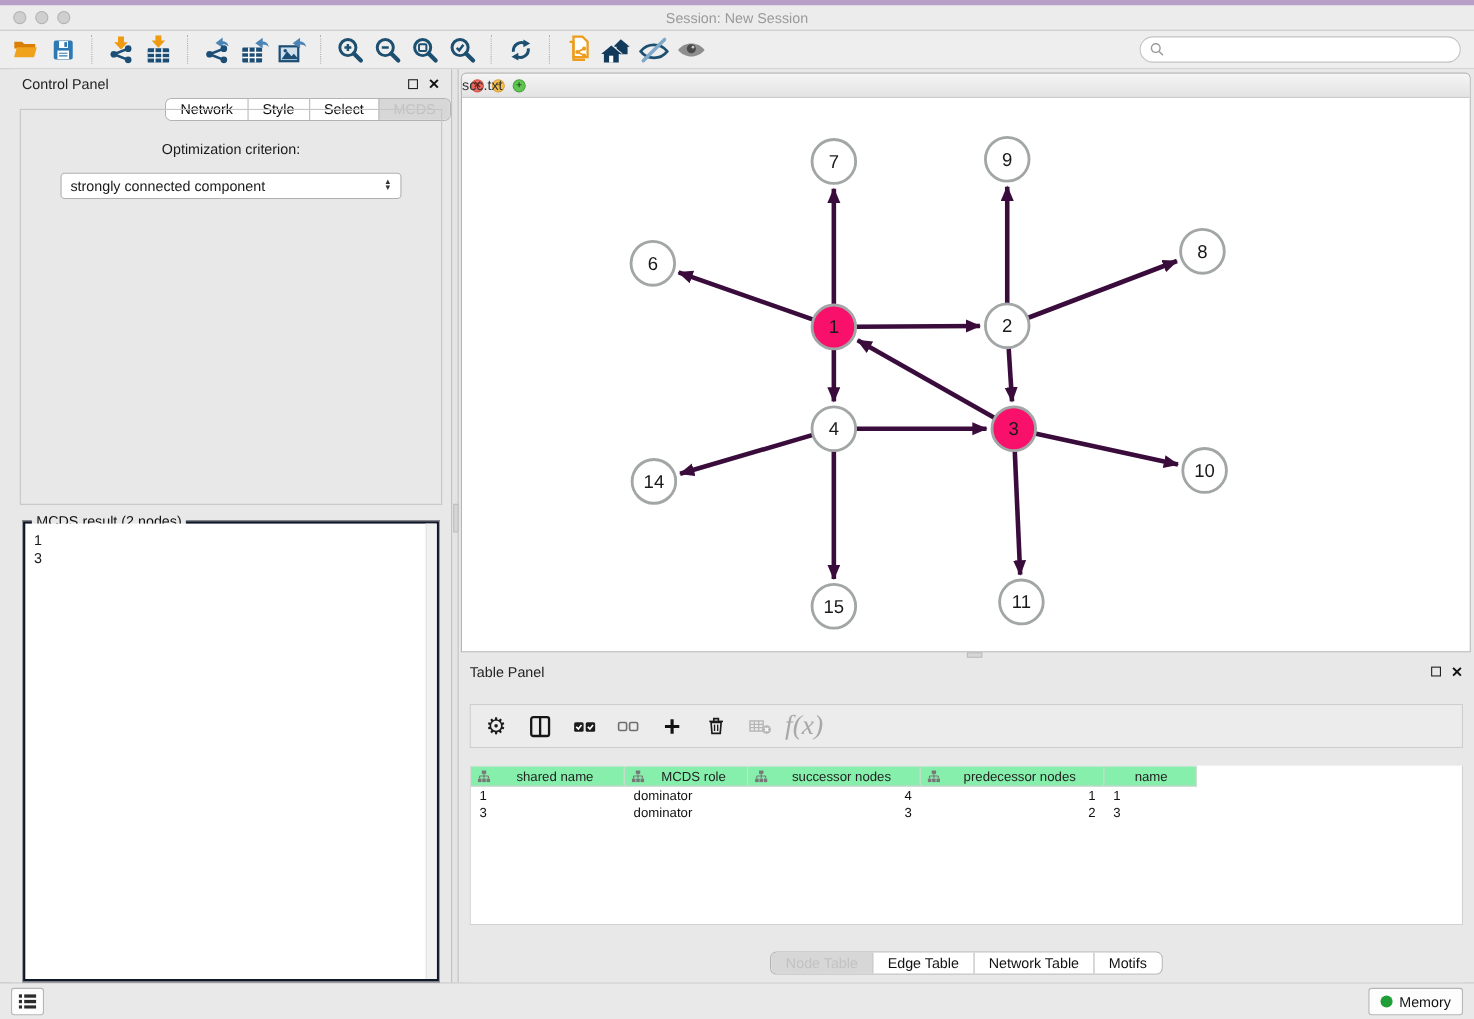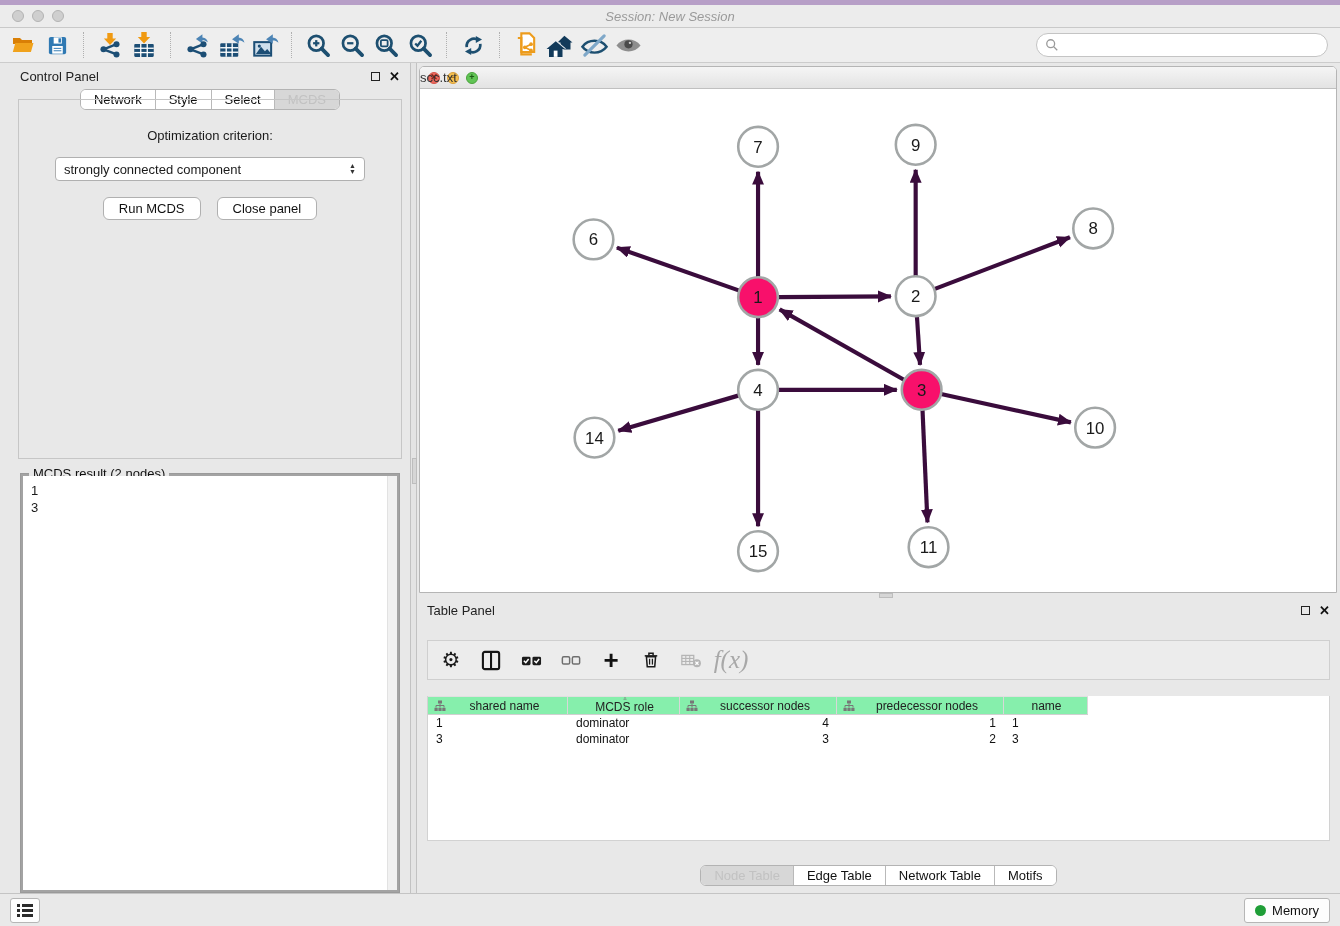--- a/index.html
+++ b/index.html
@@ -3,51 +3,51 @@
 <meta charset="utf-8">
 <style>
   * { margin:0; padding:0; box-sizing:border-box; }
   html,body { width:1340px; height:926px; overflow:hidden; }
   body { font-family:"Liberation Sans", sans-serif; background:#e8e8e8; color:#1a1a1a; position:relative; }
 
   .accent-strip { height:5px; background:#b79fc7; }
   .titlebar { height:23px; background:#ececec; border-bottom:1px solid #c9c9c9; display:flex; align-items:center; position:relative; }
   .mac-dots { display:flex; gap:8px; margin-left:12px; }
   .mac-dot { width:12px; height:12px; border-radius:50%; background:#cfcfcf; border:1px solid #b3b3b3; }
-  .title-text { position:absolute; left:0; right:0; text-align:center; color:#9a9a9a; font-size:13px;font-style:italic; }
+  .title-text { position:absolute; left:0; right:0; text-align:center; color:#9a9a9a; font-size:13px; }
 
   .toolbar { height:35px; background:#eeeeee; border-bottom:1px solid #cccccc; display:flex; align-items:center; padding:0 8px; gap:4px; }
   .tb-btn { width:30px; height:30px; display:flex; align-items:center; justify-content:center; cursor:default; }
   .tb-sep { width:1px; height:26px; border-left:1px dotted #b0b0b0; margin:0 7px; }
   .tb-spacer { flex:1; }
   .searchbox { width:292px; height:24px; background:#fff; border:1px solid #c4c4c4; border-radius:12px; display:flex; align-items:center; padding:0 8px; margin-right:4px; }
   .searchbox input { border:none; outline:none; flex:1; font-size:12px; background:transparent; margin-left:5px; }
 
   .main { display:flex; height:830px;padding-left:10px; }
 
   
   .control-panel { width:400px; background:#e8e8e8; display:flex; flex-direction:column; }
   .cp-header { height:26px; display:flex; align-items:center; padding:0 10px; }
   .cp-title { font-size:13px; color:#222; }
   .win-icons { margin-left:auto; display:flex; align-items:center; gap:9px; }
   .float-icon { width:9px; height:9px; border:1.6px solid #222; display:inline-block; }
   .close-icon { font-size:13px; font-weight:bold; color:#111; line-height:1; }
-  .tabrow { display:flex; justify-content:center; }
+  .tabrow { display:flex; justify-content:flex-end; }
   .tabgroup { display:flex; border:1px solid #b3b3b3; border-radius:6px; overflow:hidden; background:#fff; }
   .ui-tab { padding:2px 13px; font-size:13px; background:#fff; color:#111; border-left:1px solid #b9b9b9; white-space:nowrap; }
   .ui-tab:first-child { border-left:none; }
   .ui-tab.sel { background:#d7d7d7; color:#c2c2c2; }
   .cp-body { margin:-11px 8px 0 8px; border:1px solid #c6c6c6; height:360px; padding-top:28px; }
   .opt-label { text-align:center; font-size:13px; margin-bottom:14px; }
   .select { width:310px; height:24px; margin:0 auto 16px auto; background:#fff; border:1px solid #b0b0b0; border-radius:4px; display:flex; align-items:center; padding:0 8px; font-size:13px; }
   .select .stepper { margin-left:auto; display:flex; flex-direction:column; line-height:0; }
   .select .stepper span { font-size:7px; color:#333; line-height:6px; }
   .btnrow { display:flex; justify-content:center; gap:16px; }
   .pushbtn { background:#fff; border:1px solid #b0b0b0; border-radius:6px; padding:3px 15px; font-size:13px; color:#111; }
-  .mcds-fieldset { margin:14px 10px 0 10px; border:1px solid #9a9a9a; flex:1; display:flex; flex-direction:column; position:relative; background:#a3a3a3; }
+  .mcds-fieldset { margin:14px 10px 0 10px; border:1px solid #9a9a9a; flex:1; display:flex; flex-direction:column; position:relative; background:#0f172a; }
   .mcds-legend { position:absolute; top:-8px; left:8px; background:#e8e8e8; padding:0 4px; font-size:13px; color:#111; }
   .mcds-result { flex:1; background:#fff; margin:2px; padding:6px 6px 0 8px; font-size:13px; line-height:17px; position:relative; overflow:hidden; }
   .mcds-scroll { position:absolute; top:2px; right:2px; bottom:2px; width:10px; background:#f1f1f1; border-left:1px solid #e2e2e2; }
 
   .v-splitter { width:7px; background:#e4e4e4; border-left:1px solid #c2c2c2; border-right:1px solid #c2c2c2; position:relative; }
   .v-handle { position:absolute; top:395px; left:0.5px; width:5px; height:26px; background:#d6d6d6; border:1px solid #bdbdbd; }
 
   
   .right-col { flex:1; display:flex; flex-direction:column; background:#e8e8e8; }
   .net-window { margin:3px 3px 0 2px; height:527px; border:1px solid #b5b5b5; border-radius:5px 5px 0 0; background:#fff; display:flex; flex-direction:column; overflow:hidden; }
@@ -281,24 +281,20 @@
         </div>
     </div>
     <div class="cp-body">
       <div class="opt-label">Optimization criterion:</div>
       <div class="select">
         <span>strongly connected component</span>
         <span class="stepper">
             <span>▲</span>
             <span>▼</span>
           </span>
-      </div>
-      <div class="btnrow">
-        <button class="pushbtn">Run MCDS</button>
-        <button class="pushbtn">Close panel</button>
       </div>
     </div>
     <div class="mcds-fieldset">
       <span class="mcds-legend">MCDS result (2 nodes)</span>
       <div class="mcds-result" id="mcds-lines">
           <div>1</div>
           <div>3</div>
         </div>
       <div class="mcds-scroll"></div>
     </div>
@@ -457,21 +453,21 @@
             <div class="grid-hcell" style="width: 140px;">
               <svg width="12" height="12" viewBox="0 0 12 12">
                 <rect x="4" y="0.5" width="4" height="3" fill="#777"></rect>
                 <path d="M6 3.5v2 M2 5.5h8 M2 5.5v2 M6 5.5v2 M10 5.5v2" stroke="#777" stroke-width="1" fill="none"></path>
                 <rect x="0.5" y="7.8" width="3.2" height="3.2" fill="#777"></rect>
                 <rect x="4.4" y="7.8" width="3.2" height="3.2" fill="#777"></rect>
                 <rect x="8.3" y="7.8" width="3.2" height="3.2" fill="#777"></rect>
               </svg>
               <span class="hlabel">shared name</span>
             </div>
-            <div class="grid-hcell" style="width: 112px; flex-direction: column;">
+            <div class="grid-hcell" style="width: 112px;">
               <svg width="12" height="12" viewBox="0 0 12 12">
                 <rect x="4" y="0.5" width="4" height="3" fill="#777"></rect>
                 <path d="M6 3.5v2 M2 5.5h8 M2 5.5v2 M6 5.5v2 M10 5.5v2" stroke="#777" stroke-width="1" fill="none"></path>
                 <rect x="0.5" y="7.8" width="3.2" height="3.2" fill="#777"></rect>
                 <rect x="4.4" y="7.8" width="3.2" height="3.2" fill="#777"></rect>
                 <rect x="8.3" y="7.8" width="3.2" height="3.2" fill="#777"></rect>
               </svg>
               <span class="hlabel">MCDS role</span>
             </div>
             <div class="grid-hcell" style="width: 157px;">

